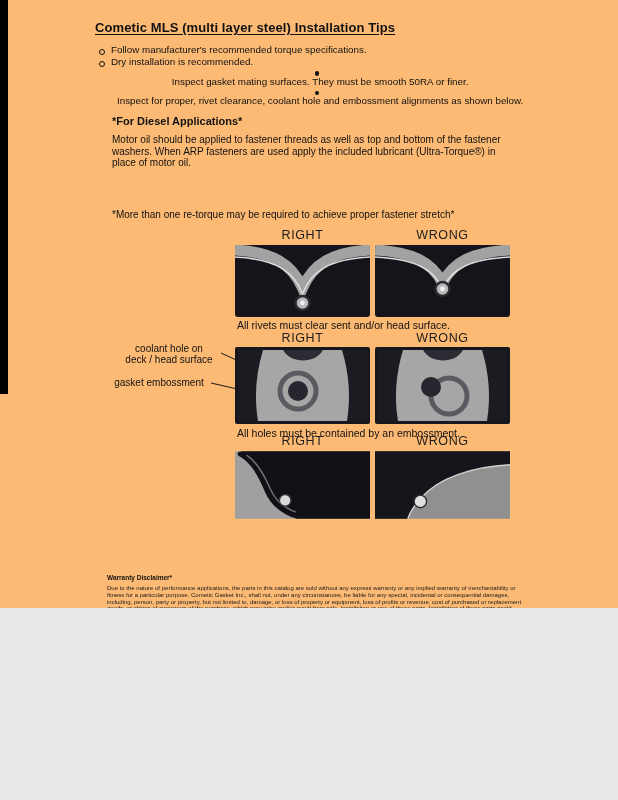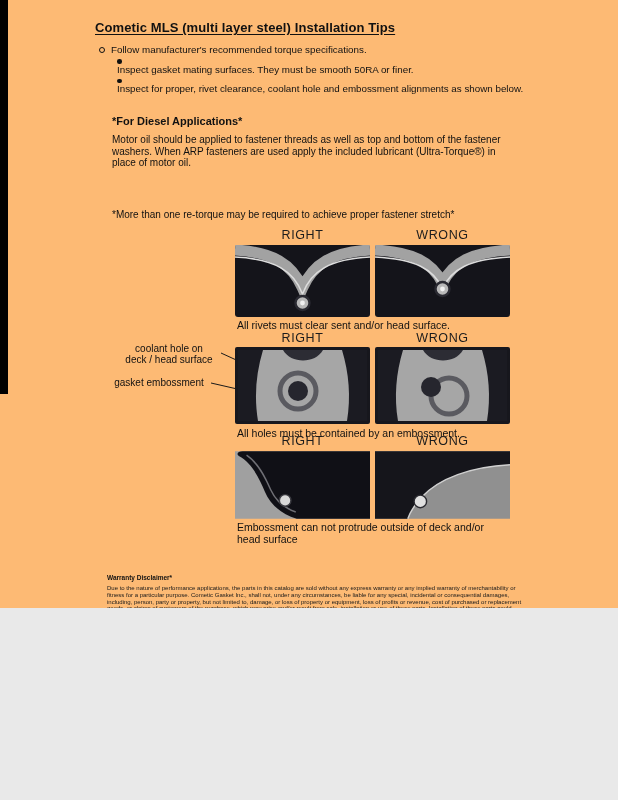--- a/index.html
+++ b/index.html
@@ -14,21 +14,21 @@
     margin:0 auto;
   }
   .left-bar{position:absolute;left:0;top:0;width:8px;height:394px;background:#000;}
   .title{
     position:absolute;left:95px;top:20px;margin:0;
     font-size:13px;font-weight:bold;
     text-decoration:underline;text-underline-offset:2px;
     letter-spacing:.1px;
   }
   .tips{position:absolute;left:99px;top:44px;font-size:9.8px;line-height:12px;}
-  .b-row{display:flex;align-items:flex-start;}
+  .b-row{display:flex;align-items:center;}
   .b-row.sub{margin-left:18px;flex-direction:column;}
   .o-marker{flex:0 0 auto;width:4px;height:4px;border:1px solid #111;border-radius:50%;margin:3px 6px 0 0;}
   .dot-marker{flex:0 0 auto;width:4.5px;height:4.5px;background:#111;border-radius:50%;margin:3px 6px 0 0;}
   .diesel-h{position:absolute;left:112px;top:115px;margin:0;font-size:11px;font-weight:bold;}
   .para{position:absolute;left:112px;width:398px;margin:0;font-size:10px;line-height:11.5px;}
   .p1{top:134px;}
   .p2{top:168px;}
   .p3{top:209px;}
   .col-label{position:absolute;width:135px;text-align:center;font-size:12.5px;letter-spacing:.6px;color:#1c1c1c;}
   .col-left{left:235px;}
@@ -57,20 +57,24 @@
 <div class="page">
 
   <div class="left-bar"></div>
 
   <h1 class="title">Cometic MLS (multi layer steel) Installation Tips</h1>
 
   <div class="tips">
     <div class="b-row">
       <span class="o-marker"></span>
       <span>Follow manufacturer's recommended torque specifications.</span>
+    </div>
+    <div class="b-row">
+      <span class="o-marker"></span>
+      <span>Dry installation is recommended.</span>
     </div>
     <div class="b-row sub">
       <span class="dot-marker"></span>
       <span>Inspect gasket mating surfaces.  They must be smooth 50RA or finer.</span>
     </div>
     <div class="b-row sub">
       <span class="dot-marker"></span>
       <span>Inspect for proper, rivet clearance, coolant hole and embossment alignments as shown below.</span>
     </div>
   </div>
@@ -152,21 +156,20 @@
     </svg>
   </div>
   <div class="img c-right r3-img">
     <svg viewBox="0 0 140 70">
       <rect width="140" height="70" fill="#909090"></rect>
       <path d="M0,0 H140 V14 C100,16 66,28 48,48 C40,57 36,64 34,70 H0 Z" fill="#15151b"></path>
       <path d="M140,14 C100,16 66,28 48,48 C40,57 36,64 34,70" fill="none" stroke="#d0d0d0" stroke-width="1.5"></path>
       <circle cx="47" cy="52" r="6.5" fill="#e0e0e0" stroke="#2a2a30" stroke-width="1.5"></circle>
     </svg>
   </div>
-  <div class="caption cap3">Embossment can not protrude outside of deck and/or head surface</div>
 
   <div class="warranty">
     <h3>Warranty Disclaimer*</h3>
     <p>Due to the nature of performance applications, the parts in this catalog are sold without any express warranty or any implied warranty of merchantability or fitness for a particular purpose.  Cometic Gasket Inc., shall not, under any circumstances, be liable for any special, incidental or consequential damages, including, person, party or property, but not limited to, damage, or loss of property or equipment, loss of profits or revenue, cost of purchased or replacement goods, or claims of customers of the purchase, which may arise and/or result from sale, installation or use of these parts.  Installation of these parts could adversely affect the motor manufacturers warranty coverage.</p>
     <p>VENUE-The agreed upon venue, in the event of dispute whatsoever between the parties, whether instituted by either party, including, but not limited to, contract terms, payment terms, delivery, type, defects, sufficiency of product, shall be the Court of Common Pleas, Lake County, Ohio or the Painesville Municipal Court, Lake County, Ohio, depending on the amount in controversy.
 This agreement shall be governed by and construed under the laws of the State of Ohio.</p>
     <p>All prices and terms are subject to change without notice.</p>
     <p>Terms COD- Secured with a completed dealer/jobber application on File, COD-Company check with a current credit card number on file.  Open accounts may be established by well rated firms.  A credit application is available upon request.  Open accounts are due payable Net 30 days from date of invoice.  No statement will be sent.  If an account becomes 60 or more days past due, it is subject to being placed on credit hold.  No orders will be shipped or new orders accepted until past due balance is paid.  If an account becomes 90 or more days past due, it is subject to being placed for collections.  All costs of collection are the responsibility of the customer, including attorney fees, court costs, and other expenses of litigation.</p>
     <p>Returns- Authorized (RGA) must be obtained in advance on all returns.  A packing slip or invoice number must accompany the merchandise.  No returns after 30 days from invoice date.  All returns are subject to a 25% restocking charge.  All custom designed and custom manufactured gaskets are non-returnable.</p>
     <p>Only catalog parts are returnable.

